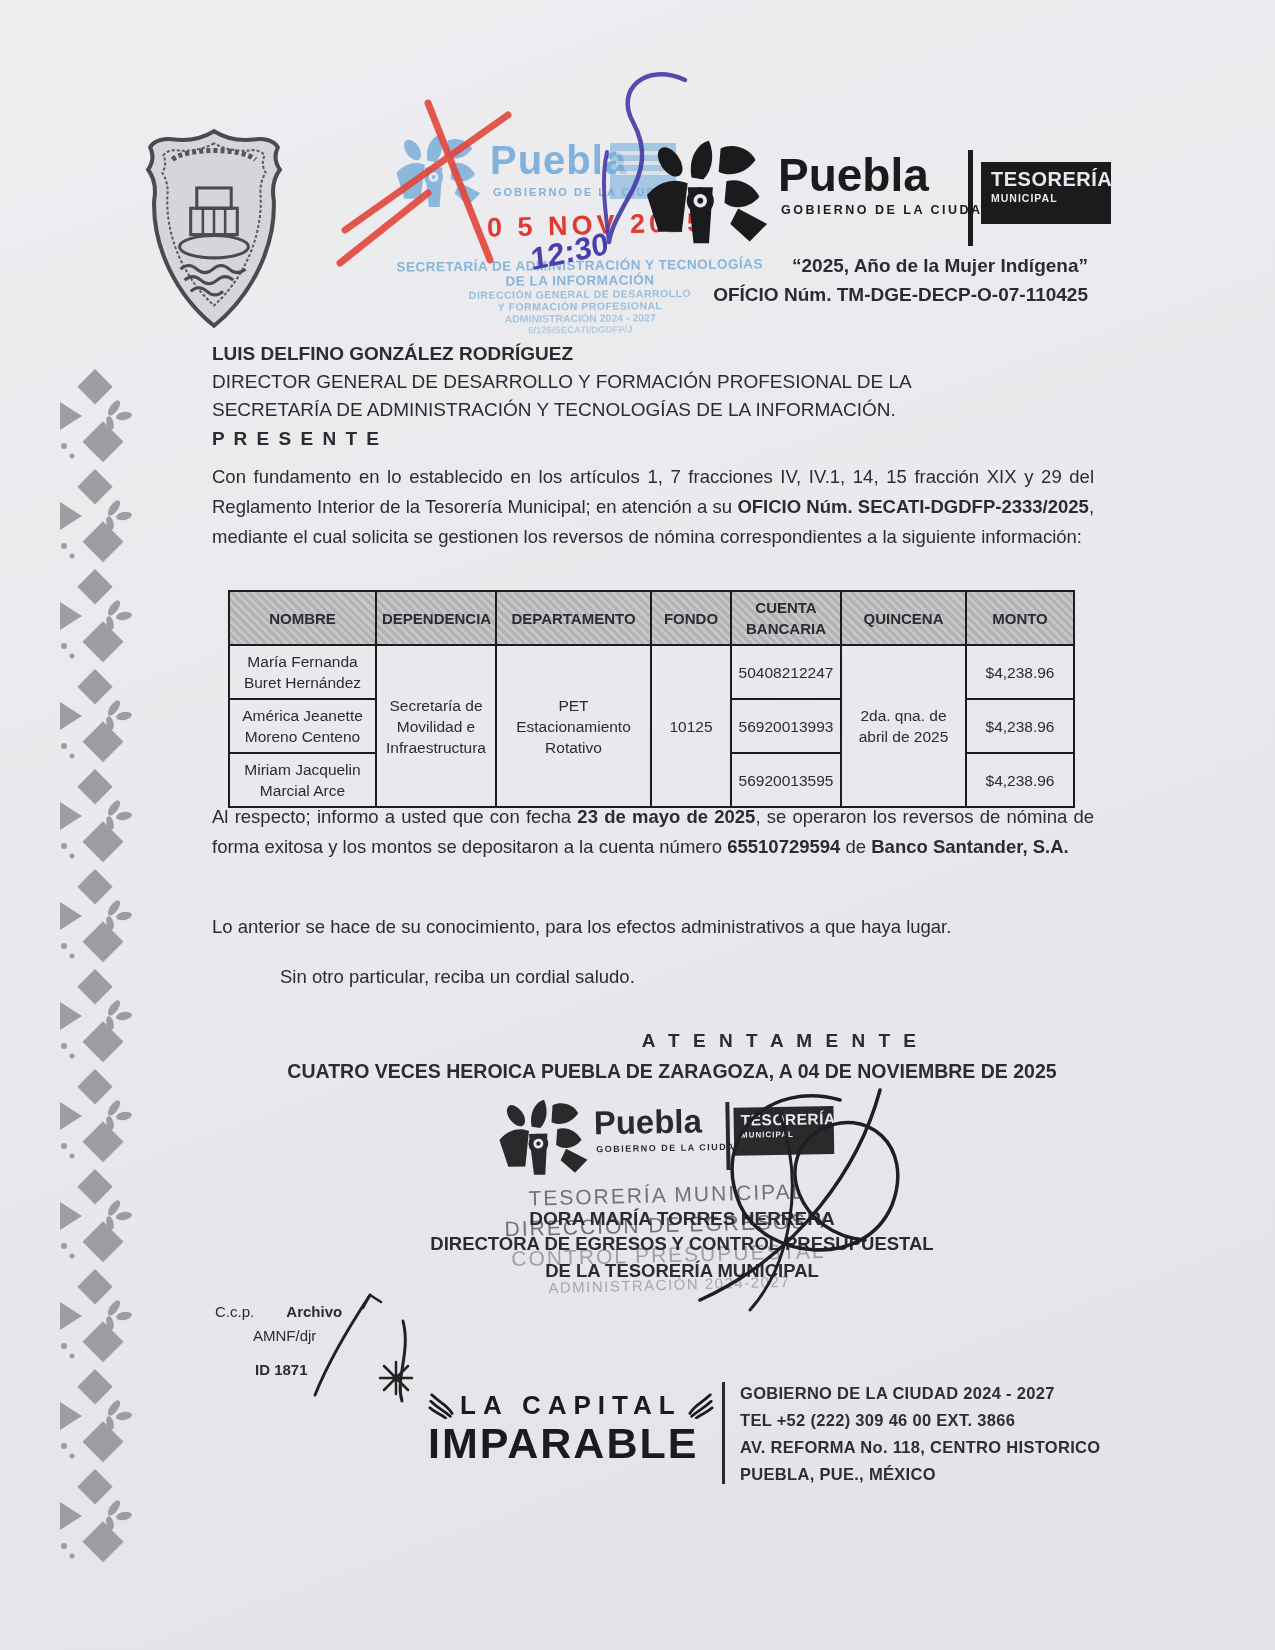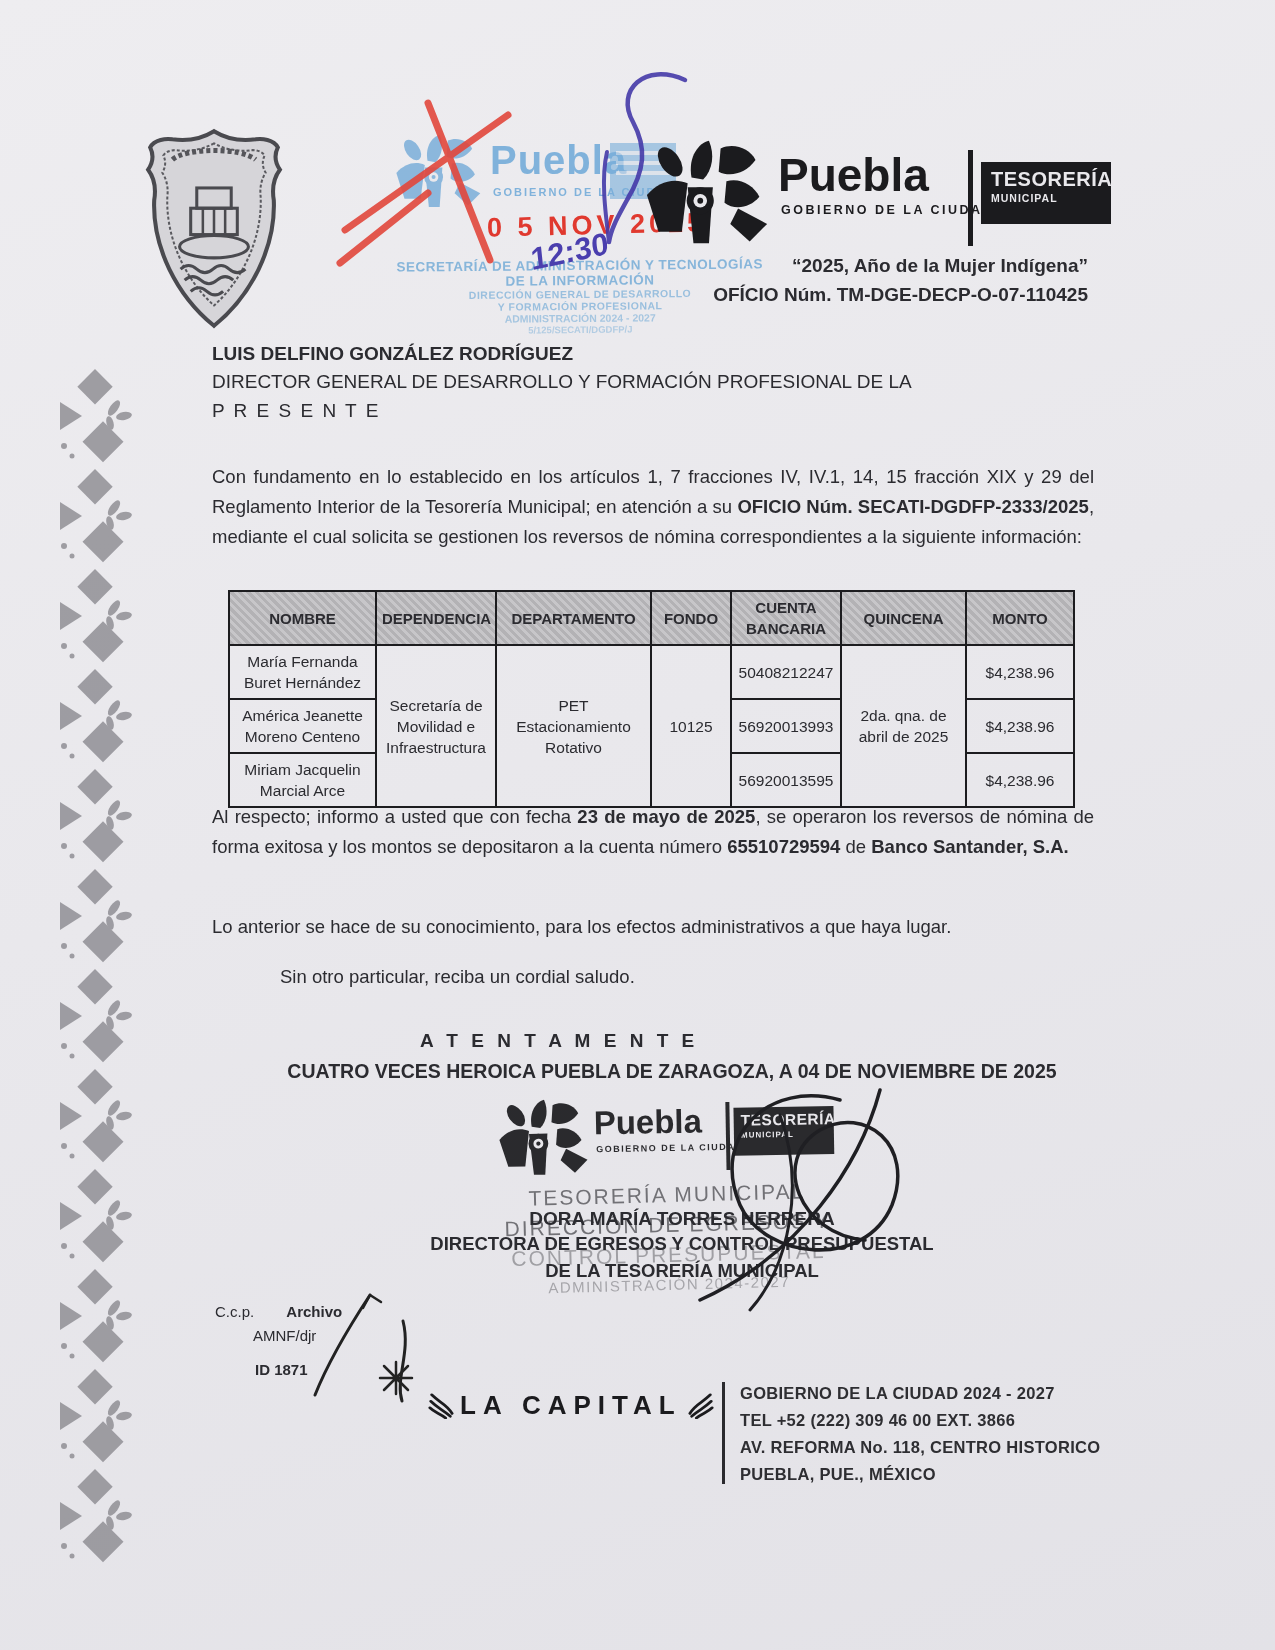--- a/index.html
+++ b/index.html
@@ -25,34 +25,34 @@
   .brand-bar{width:5px;height:96px;background:#1b1b1e;}
   .brand-box{width:130px;height:62px;background:#1b1b1e;color:#e9e8ec;padding:6px 10px;box-sizing:border-box;}
   .brand-box .t1{font-size:20px;font-weight:800;letter-spacing:.5px;}
   .brand-box .t2{font-size:10.5px;font-weight:700;letter-spacing:1px;margin-top:1px;}
   .motto{font-size:19px;font-weight:700;width:420px;text-align:right;}
   .oficio{font-size:19px;font-weight:700;width:480px;text-align:right;}
 
   
   .rcpt{font-size:19px;line-height:28px;}
   .rcpt .name{font-weight:800;}
-  .rcpt .pres{font-weight:400;letter-spacing:2px;margin-top:1px;}
+  .rcpt .pres{font-weight:700;letter-spacing:2px;margin-top:1px;}
   .para{width:882px;font-size:18.5px;line-height:30px;text-align:justify;color:#2b2b30;}
   .indent{text-indent:68px;text-align:left;}
 
   
   table.doc{border-collapse:collapse;width:845px;table-layout:fixed;}
   table.doc td,table.doc th{border:2px solid #1c1c1f;font-size:15.5px;text-align:center;
       vertical-align:middle;padding:4px 5px;line-height:21px;}
   table.doc th{font-size:15px;font-weight:800;height:44px;
       background:repeating-linear-gradient(45deg,#b3b2b5 0 3px,#c7c6c9 3px 6px);}
   table.doc td{height:44px;background:transparent;}
 
   
-  .atent{width:500px;text-align:left;font-size:19px;font-weight:800;letter-spacing:4px;}
+  .atent{width:500px;text-align:right;font-size:19px;font-weight:800;letter-spacing:4px;}
   .dateline{width:900px;text-align:center;font-size:19.5px;font-weight:800;}
   .stamp-lines{width:500px;text-align:center;transform:rotate(-1.5deg);color:#55555a;opacity:.8;z-index:1;}
   .stamp-lines div{font-size:21px;letter-spacing:2px;line-height:30px;}
   .stamp-lines .small{font-size:15px;letter-spacing:1.5px;}
   .sig-block{width:620px;text-align:center;z-index:5;}
   .sig-block .nm{font-size:19px;font-weight:800;}
   .sig-block .t1,.sig-block .t2{font-size:18.5px;font-weight:800;line-height:27px;}
   .brand-sm .brand-word{font-size:33px;}
   .brand-sm .brand-tag{font-size:9px;letter-spacing:1.5px;}
   .brand-sm .brand-bar{width:4px;height:68px;}
@@ -177,20 +177,21 @@
     <div class="t1">TESORERÍA</div>
     <div class="t2">MUNICIPAL</div>
   </div>
 
   <div class="abs motto" style="left:668px;top:255px">“2025, Año de la Mujer Indígena”</div>
   <div class="abs oficio" style="left:608px;top:284px">OFÍCIO Núm. TM-DGE-DECP-O-07-110425</div>
 
   <div class="abs rcpt" style="left:212px;top:340px">
     <div class="name">LUIS DELFINO GONZÁLEZ RODRÍGUEZ</div>
     <div>DIRECTOR GENERAL DE DESARROLLO Y FORMACIÓN PROFESIONAL DE LA</div>
+    <div>SECRETARÍA DE ADMINISTRACIÓN Y TECNOLOGÍAS DE LA INFORMACIÓN.</div>
     <div class="pres">P R E S E N T E</div>
   </div>
 
   <div class="abs para" style="left:212px;top:462px"><span>Con fundamento en lo establecido en los artículos 1, 7 fracciones IV, IV.1, 14, 15 fracción XIX y 29 del Reglamento Interior de la Tesorería Municipal; en atención a su </span><span style="font-weight: 800;">OFICIO Núm. SECATI-DGDFP-2333/2025</span><span>, mediante el cual solicita se gestionen los reversos de nómina correspondientes a la siguiente información:</span></div>
 
   <table class="doc abs" style="left:228px;top:590px">
     <colgroup>
       <col style="width:147px">
         <col style="width:120px">
         <col style="width:155px">
@@ -290,20 +291,21 @@
   <div class="abs" style="left:428px;top:1390px">
     <div class="cap1">
       <svg width="26" height="26" viewBox="0 0 28 28" style="transform:scaleX(-1)">
         <path d="M2,22 C8,12 16,10 24,2 M4,25 C12,18 18,16 25,9 M9,27 C15,22 21,21 26,16" stroke="#1b1b1e" stroke-width="3" fill="none" stroke-linecap="round"></path>
       </svg>
       <span>LA CAPITAL</span>
       <svg width="26" height="26" viewBox="0 0 28 28">
         <path d="M2,22 C8,12 16,10 24,2 M4,25 C12,18 18,16 25,9 M9,27 C15,22 21,21 26,16" stroke="#1b1b1e" stroke-width="3" fill="none" stroke-linecap="round"></path>
       </svg>
     </div>
+    <div class="cap2">IMPARABLE</div>
   </div>
   <div class="abs f-div" style="left:722px;top:1382px"></div>
   <div class="abs f-info" style="left:740px;top:1380px">
     <div>GOBIERNO DE LA CIUDAD 2024 - 2027</div>
     <div>TEL +52 (222) 309 46 00 EXT. 3866</div>
     <div>AV. REFORMA No. 118, CENTRO HISTORICO</div>
     <div>PUEBLA, PUE., MÉXICO</div>
   </div>
 
 </div>

